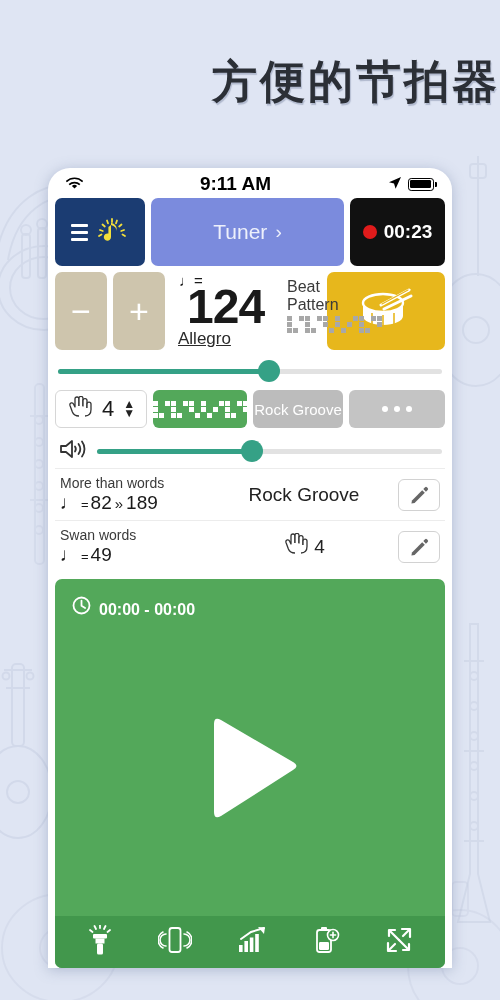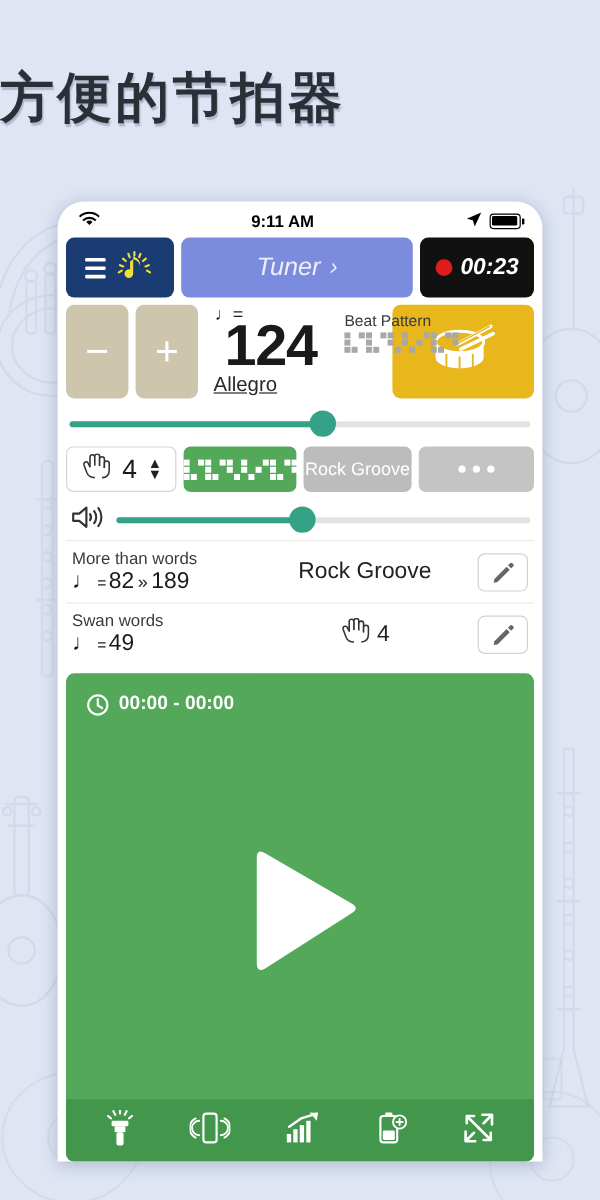--- a/index.html
+++ b/index.html
@@ -13,21 +13,21 @@
     position: relative;
   }
 
   
   .bg-art { position: absolute; inset: 0; overflow: hidden; pointer-events: none; }
   .bg-art svg { position: absolute; opacity: .30; }
 
   
   .headline {
     position: absolute; top: 52px; left: 0; width: 500px;
-    text-align: left;
+    text-align: right;
     font-size: 45px; font-weight: bold; letter-spacing: 3px;
     color: #2b2f36;
     text-shadow: 1px 2px 1px rgba(120,130,160,.45);
     z-index: 5;
   }
 
   
   .phone {
     position: absolute; left: 48px; top: 168px;
     width: 404px; height: 800px;
@@ -37,38 +37,38 @@
     overflow: hidden;
     z-index: 4;
     display: flex; flex-direction: column;
   }
 
   
   .statusbar {
     height: 30px; flex: none;
     display: flex; align-items: center; justify-content: space-between;
     padding: 2px 18px 0 18px;
-    font-size: 14px; font-weight: bold; color: #000;
+    font-size: 19px; font-weight: bold; color: #000;
   }
   .sb-right { display: flex; align-items: center; gap: 6px; }
   .battery {
     width: 26px; height: 13px; border: 1.6px solid #000; border-radius: 3.2px;
     position: relative; padding: 1.5px;
   }
   .battery::after {
     content: ""; position: absolute; right: -3.6px; top: 3.6px;
     width: 2px; height: 5px; background: #000; border-radius: 0 1px 1px 0;
   }
   .battery i { display: block; width: 100%; height: 100%; background: #000; border-radius: 1.2px; }
 
   
   .app { flex: 1; display: flex; flex-direction: column; padding: 0 7px; }
 
   
-  .row-top { display: flex; gap: 6px; height: 50px; margin-bottom: 6px; font-style: italic; }
+  .row-top { display: flex; gap: 6px; height: 68px; margin-bottom: 6px; }
   .btn-menu {
     width: 90px; background: #1b3c72; border-radius: 7px;
     display: flex; align-items: center; justify-content: center; gap: 7px;
   }
   .hamburger { display: flex; flex-direction: column; gap: 4px; }
   .hamburger span { display: block; width: 17px; height: 3px; background: #fff; border-radius: 1px; }
   .btn-tuner {
     flex: 1; background: #7b8bdd; border-radius: 7px;
     display: flex; align-items: center; justify-content: center; gap: 8px;
     color: #edf0fb; font-size: 21px;
@@ -90,21 +90,21 @@
   }
   .bpm-main { flex: 1; position: relative; padding-left: 6px; }
   .bpm-eq { position: absolute; left: 8px; top: 0px; font-size: 15px; color: #1a1a1a; }
   .bpm-num {
     position: absolute; left: 16px; top: 11px;
     font-size: 48px; font-weight: bold; line-height: 1; color: #1a1a1a;
     letter-spacing: -1px;
   }
   .bpm-word { position: absolute; left: 7px; bottom: 1px; font-size: 17px; color: #2a2a2a; text-decoration: underline; }
   .beat-pattern { position: absolute; left: 116px; top: 6px; width: 84px; }
-  .beat-pattern-label { font-size: 13px; color: #3a3a3a; margin-bottom: 2px; }
+  .beat-pattern-label { font-size: 16px; color: #3a3a3a; margin-bottom: 2px; }
   .pat-grid { display: grid; grid-template-columns: repeat(16, 5px); grid-auto-rows: 5px; gap: 1px; }
   .pat-grid i { background: #a8a8a8; display: block; }
   .pat-grid i.off { background: transparent; }
   .btn-drum {
     width: 118px; background: #e7b71c; border-radius: 7px;
     display: flex; align-items: center; justify-content: center;
   }
 
   
   .slider { display: flex; align-items: center; gap: 9px; padding: 0 3px; }
@@ -160,21 +160,21 @@
     background: #fff; display: flex; align-items: center; justify-content: center;
   }
 
   
   .player {
     flex: 1; background: #53a85a; border-radius: 7px;
     margin: 7px 0 0 0; position: relative;
     display: flex; flex-direction: column;
   }
   .player-time {
-    display: flex; align-items: flex-start; gap: 8px;
+    display: flex; align-items: flex-end; gap: 8px;
     color: #fff; font-size: 16px; font-weight: bold;
     padding: 17px 0 0 17px;
   }
   .player-center { flex: 1; display: flex; align-items: center; justify-content: center; }
   .toolbar {
     height: 52px; background: #42974c; border-radius: 0 0 7px 7px;
     display: flex; align-items: center; justify-content: space-around;
     padding: 0 10px;
   }
 </style>

